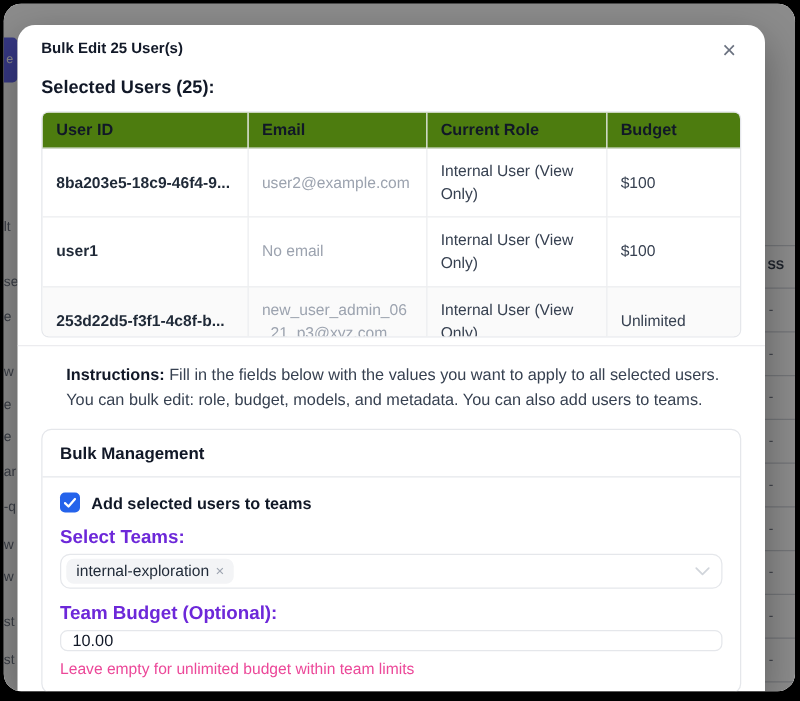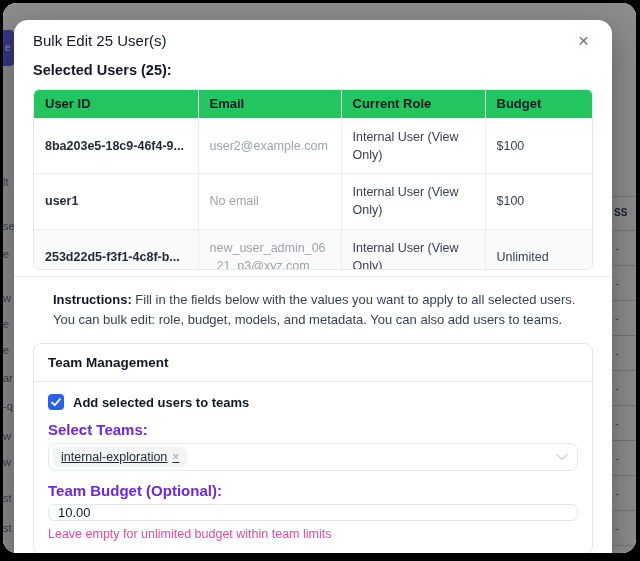--- a/index.html
+++ b/index.html
@@ -12,28 +12,28 @@
   .bg-accent-btn { position:absolute; left:0; top:27px; width:11px; height:36px; background:#6366f1; border-radius:0 4px 4px 0; color:#fff; font-size:10px; padding:12px 0 0 2px; overflow:hidden; }
   .bg-frag { position:absolute; left:0; font-size:11px; color:#6b7280; white-space:nowrap; }
   .bg-right { position:absolute; right:0; top:193px; width:27px; border-top:1px solid #d1d5db; }
   .bg-right-header { height:34px; border-bottom:1px solid #d1d5db; font-size:10px; font-weight:700; color:#374151; padding:10px 0 0 5px; }
   .bg-row { height:35px; border-bottom:1px solid #d1d5db; font-size:11px; color:#6b7280; padding:11px 0 0 6px; }
   .overlay { position:absolute; inset:0; background:rgba(0,0,0,0.45); }
 
   
   .modal { position:absolute; left:11px; top:17px; width:598px; bottom:0; background:#fff; border-radius:14px 14px 0 0; box-shadow:0 12px 34px rgba(0,0,0,0.35); padding:11px 19px 0; overflow:hidden; }
   .modal-header { display:flex; justify-content:space-between; align-items:flex-start; }
-  .modal-title { font-size:15px; font-weight:400; color:#111827; line-height:1.3; }
+  .modal-title { font-size:12px; font-weight:700; color:#111827; line-height:1.3; }
   .close-btn { background:none; border:none; font-size:19px; line-height:1; color:#6b7280; cursor:pointer; padding:2px 4px; margin-top:-2px; font-family:"Liberation Sans", sans-serif; }
   .section-label { font-size:14.5px; font-weight:700; color:#111827; margin-top:10px; }
 
   .table-wrap { margin-top:11px; border:1px solid #e5e7eb; border-radius:6px; max-height:181px; overflow:hidden; }
   table { width:100%; border-collapse:collapse; border-style:hidden; table-layout:fixed; }
   th, td { border:1px solid #ebedf0; text-align:left; vertical-align:middle; }
-  th { font-size:13px; font-weight:700; color:#111827; padding:6px 11px 7px; background:#22c55e; }
+  th { font-size:13px; font-weight:700; color:#111827; padding:6px 11px 7px; background:#4d7c0f; }
   td { font-size:12.5px; padding:9px 11px; line-height:1.45; }
   th:nth-child(1), td:nth-child(1) { width:164px; }
   th:nth-child(2), td:nth-child(2) { width:143px; }
   th:nth-child(3), td:nth-child(3) { width:144px; }
   td { word-wrap:break-word; }
   .cell-id { font-weight:700; color:#1f2937; }
   .cell-email { color:#9ca3af; }
   .cell-role { color:#374151; }
   .cell-budget { color:#374151; }
   tr.shaded td { background:#fafafa; }
@@ -42,21 +42,21 @@
   .instructions { font-size:13px; color:#374151; line-height:1.55; margin-top:13px;margin-left:20px; }
   .instructions strong { color:#111827; }
 
   .team-box { margin-top:13px; border:1px solid #e5e7eb; border-radius:8px; background:#fff; }
   .team-box-header { font-size:13.5px; font-weight:700; color:#111827; padding:11px 14px; border-bottom:1px solid #e5e7eb; }
   .team-box-body { padding:12px 14px; }
   .checkbox-row { display:flex; align-items:center; gap:9px; font-size:13px; font-weight:600; color:#111827; cursor:pointer; }
   .checkbox { width:16px; height:16px; background:#2563eb; border-radius:4px; display:flex; align-items:center; justify-content:center; flex:0 0 auto; }
   .field-label { font-size:15px; font-weight:700; color:#6d28d9; margin-top:11px; }
   .select-control { position:relative; margin-top:5px; border:1px solid #e5e7eb; border-radius:8px; min-height:28px; display:flex; align-items:center; padding:2px 28px 2px 4px; cursor:pointer; }
-  .tag { display:inline-flex; align-items:center; gap:5px; background:#f3f4f6; border-radius:6px; padding:3px 8px; font-size:12.5px; color:#1f2937;text-decoration:underline; }
+  .tag { display:inline-flex; align-items:center; gap:5px; background:#f3f4f6; border-radius:6px; padding:3px 8px; font-size:12.5px; color:#1f2937; }
   .tag-x { color:#9ca3af; font-size:12px; cursor:pointer; }
   .chevron { position:absolute; right:9px; top:50%; transform:translateY(-50%); }
   .budget-input { width:100%; margin-top:5px; border:1px solid #e5e7eb; border-radius:6px; padding:0 9px; font-size:13px; color:#111827; font-family:"Liberation Sans", sans-serif; outline:none; }
   .helper { font-size:12.5px; color:#ec4899; margin-top:6px; }
 </style>
 </head>
 <body>
 
 <div class="frame">
   <div class="screen">
@@ -136,21 +136,21 @@
               </tr>
             </tbody>
         </table>
       </div>
 
       <hr class="divider">
 
       <p class="instructions"><strong>Instructions:</strong><span> Fill in the fields below with the values you want to apply to all selected users. You can bulk edit: role, budget, models, and metadata. You can also add users to teams.</span></p>
 
       <div class="team-box">
-        <div class="team-box-header">Team Management</div>
+        <div class="team-box-header">Bulk Management</div>
         <div class="team-box-body">
 
           <label class="checkbox-row">
             <span class="checkbox">
               <svg width="10" height="9" viewBox="0 0 10 9">
                   <polyline points="1,4.5 3.8,7.2 9,1.2" fill="none" stroke="#ffffff" stroke-width="1.8" stroke-linecap="round" stroke-linejoin="round"></polyline>
                 </svg>
             </span>
             <span>Add selected users to teams</span>
           </label>

